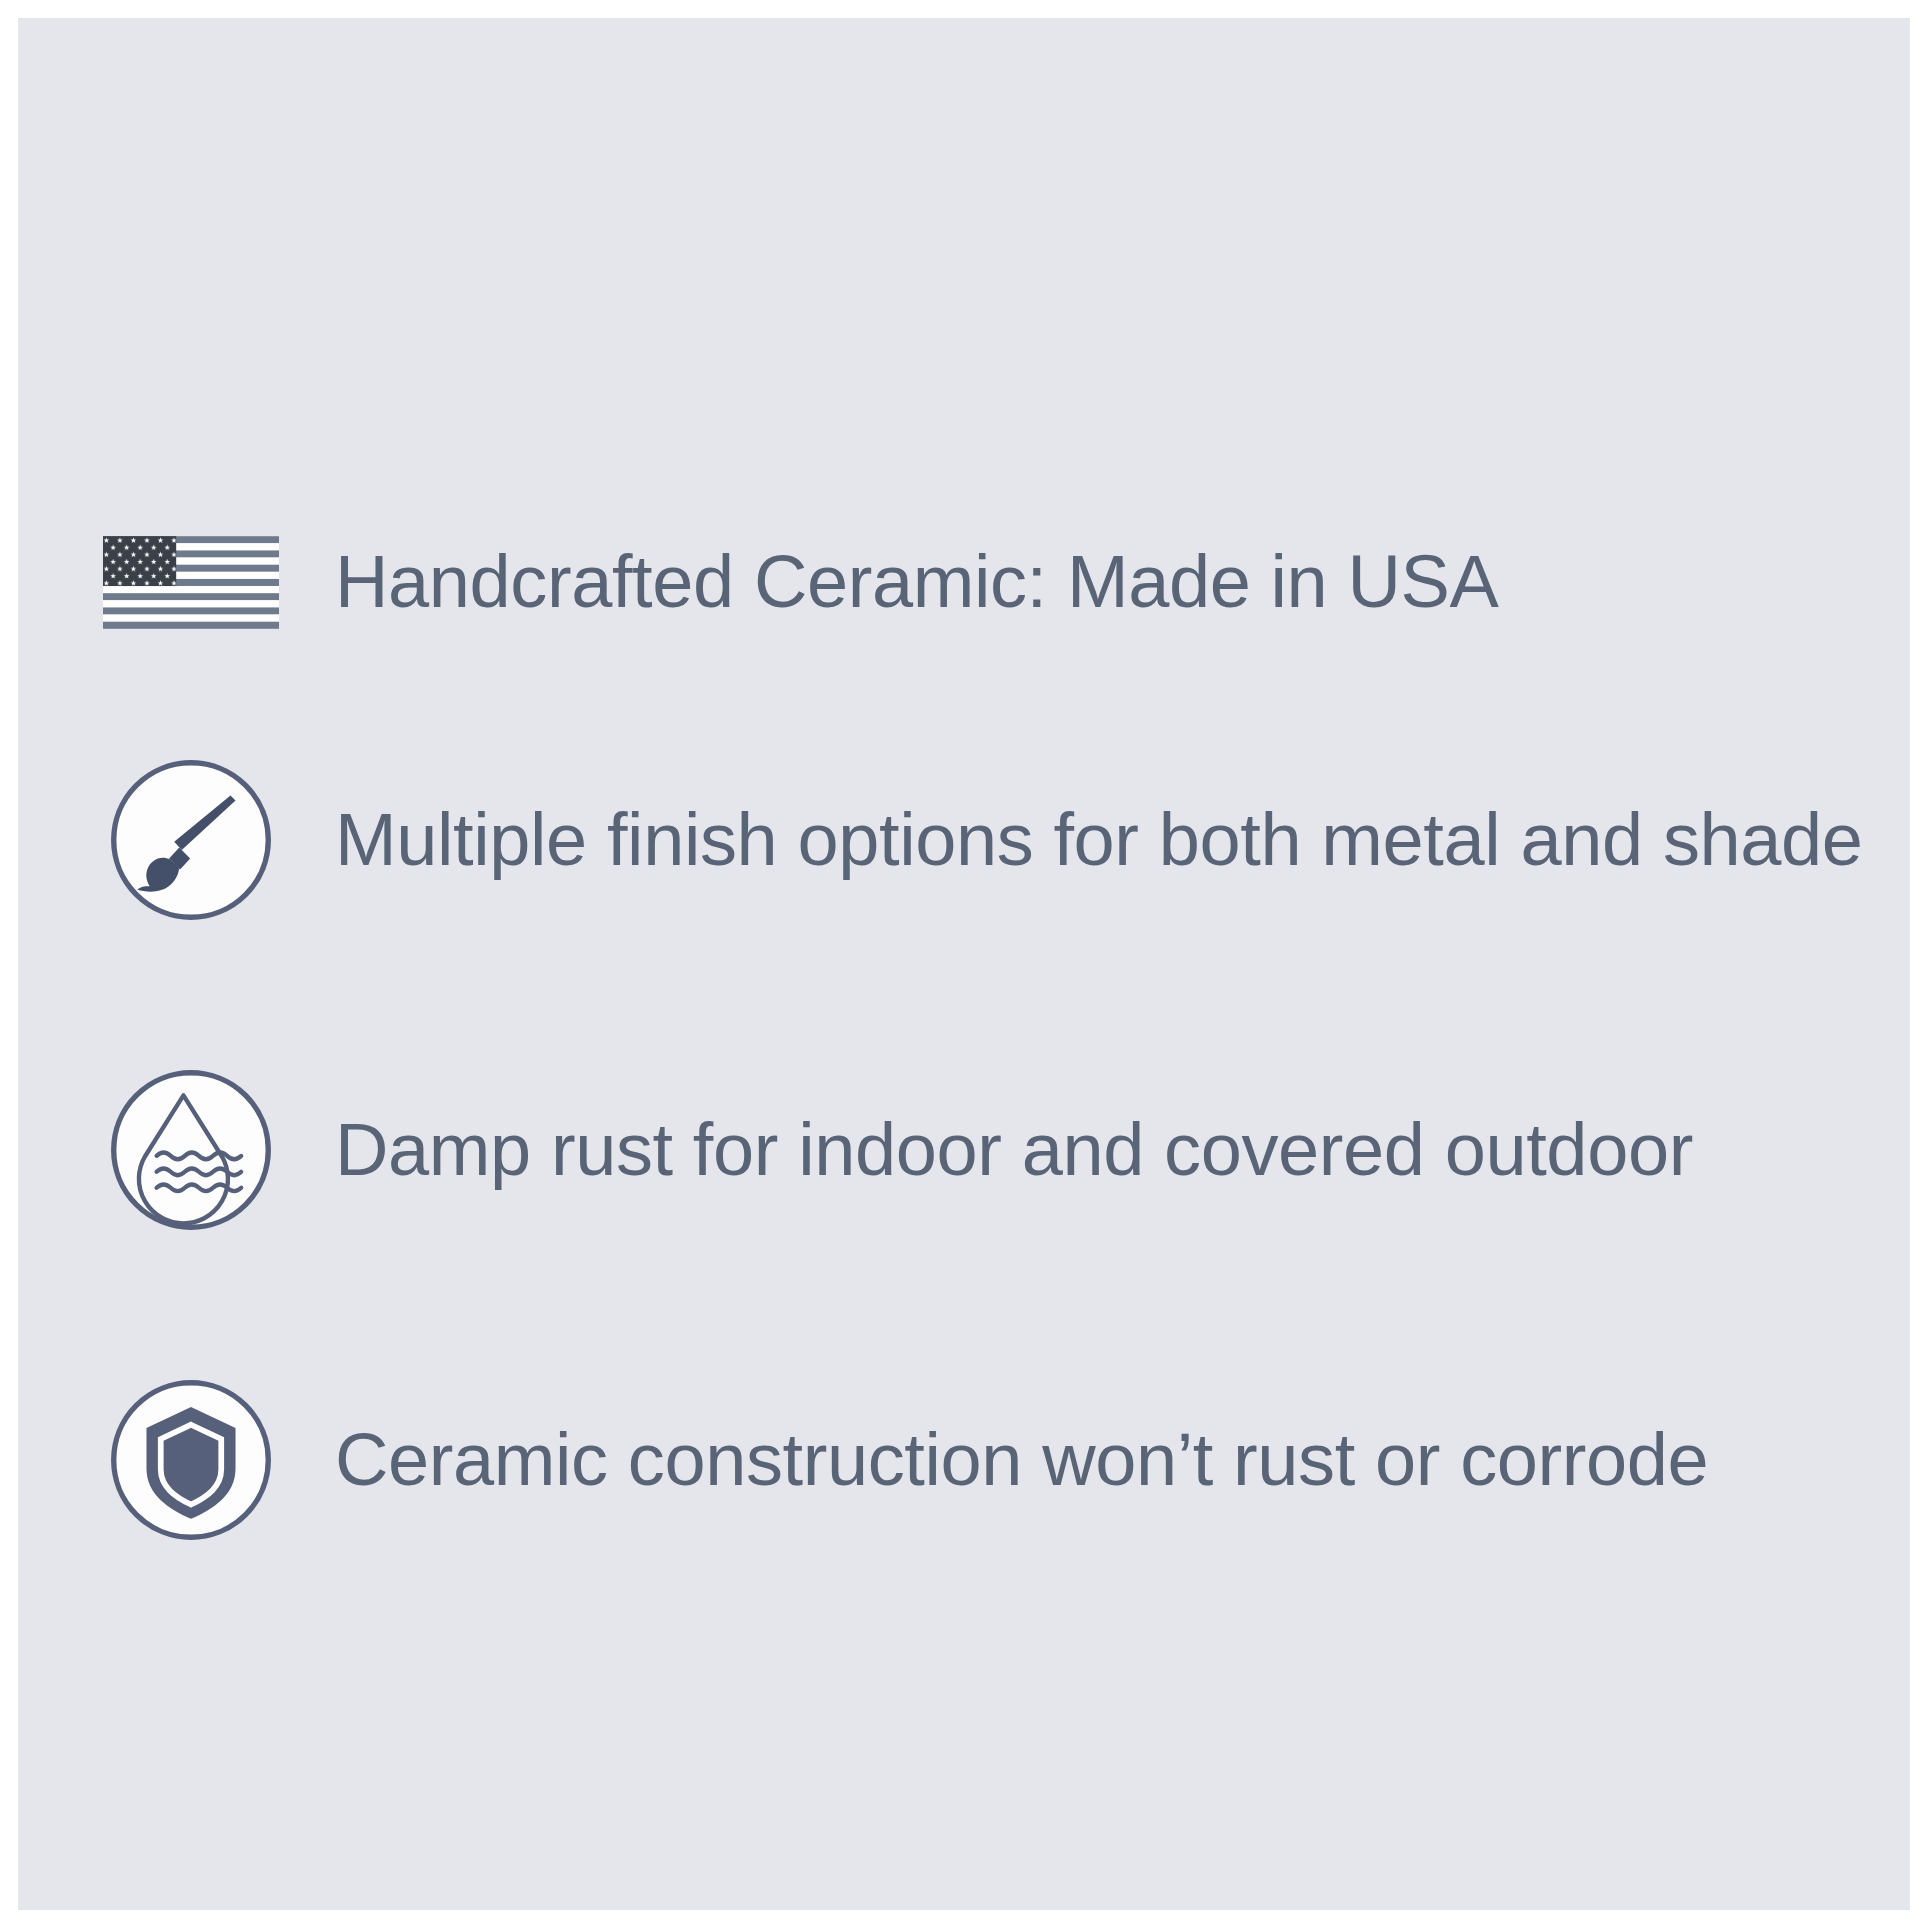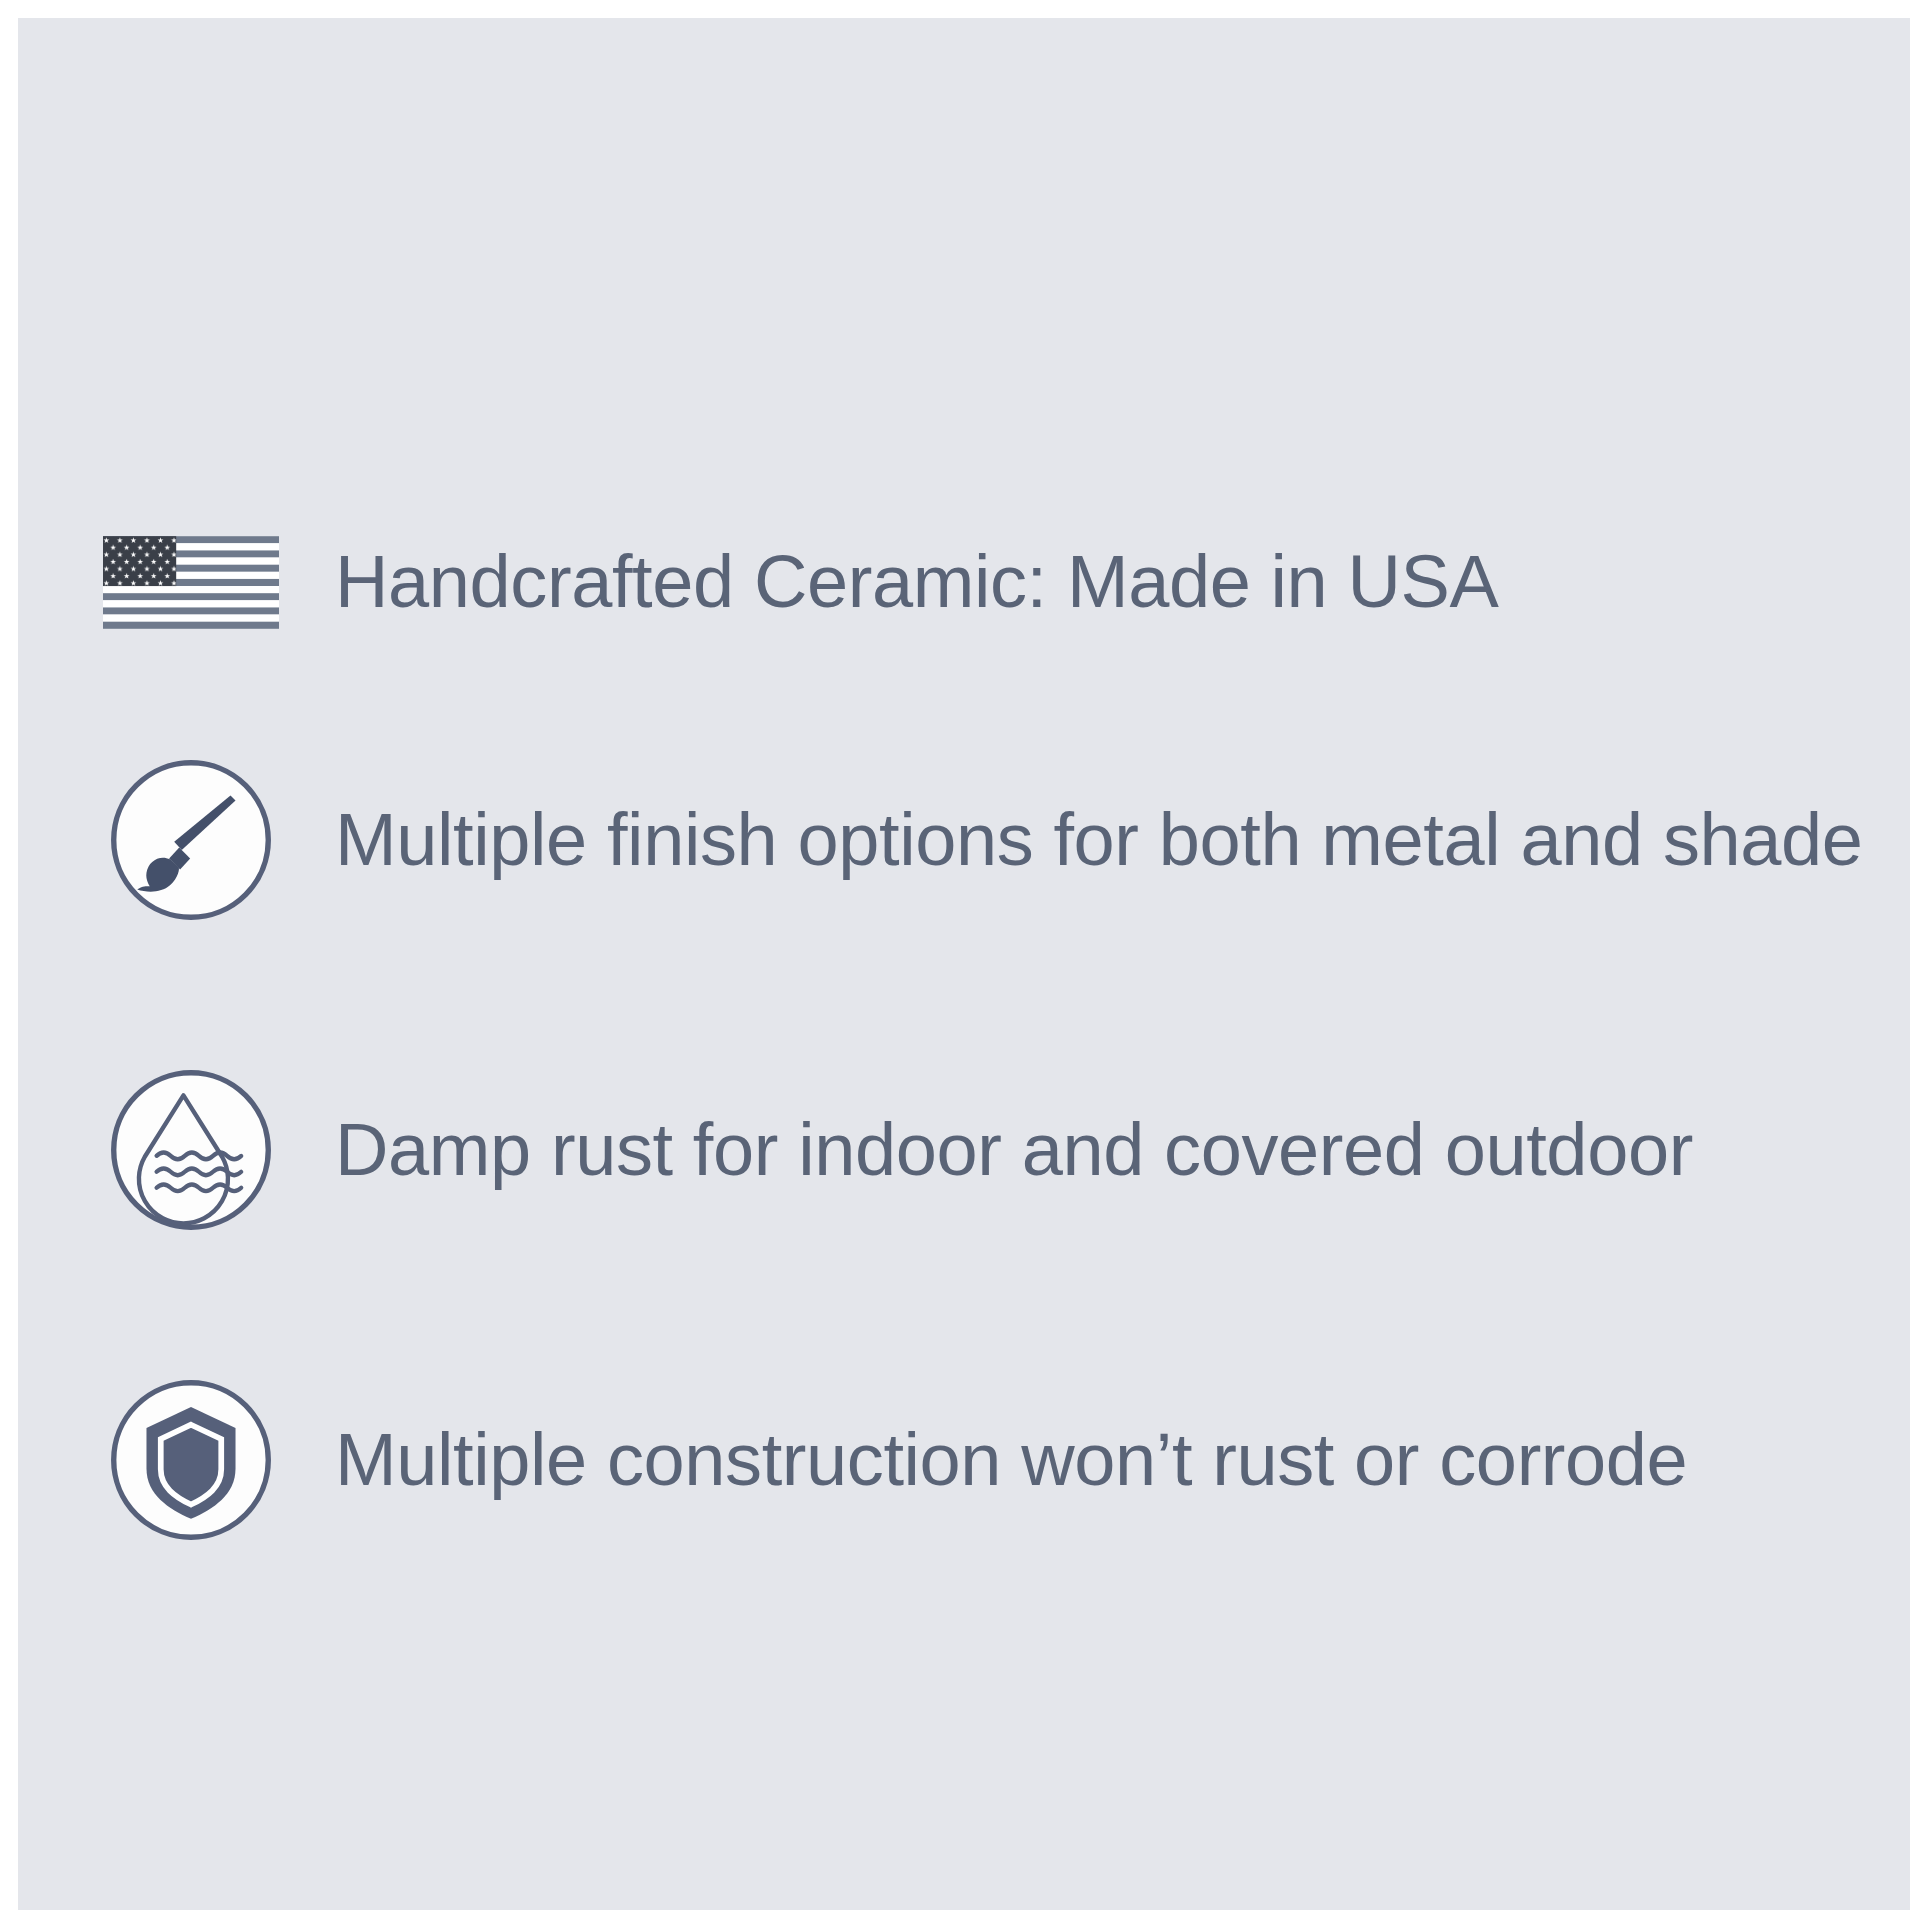--- a/index.html
+++ b/index.html
@@ -154,17 +154,17 @@
     <div class="feature-row row-shield">
       <div class="icon-slot">
         <svg class="circle-icon" viewBox="0 0 100 100" aria-hidden="true">
           <circle cx="50" cy="50" r="46" fill="#fdfdfd" stroke="#56607a" stroke-width="3.2"></circle>
 
           <path d="M 50,18.5 L 76.5,31.0 L 76.5,55.0 C 76.5,70.5 63.5,79.0 50,85.0 C 36.5,79.0 23.5,70.5 23.5,55.0 L 23.5,31.0 Z" fill="#56607a"></path>
 
           <path d="M 50,29.0 L 68.0,37.5 L 68.0,55.5 C 68.0,66.0 59.5,72.0 50,76.5 C 40.5,72.0 32.0,66.0 32.0,55.5 L 32.0,37.5 Z" fill="none" stroke="#ffffff" stroke-width="3.4"></path>
         </svg>
       </div>
-      <div class="feature-text">Multiple construction won’t rust or corrode</div>
+      <div class="feature-text">Ceramic construction won’t rust or corrode</div>
     </div>
 
   </div>
 </div>
 
 </body></html>

